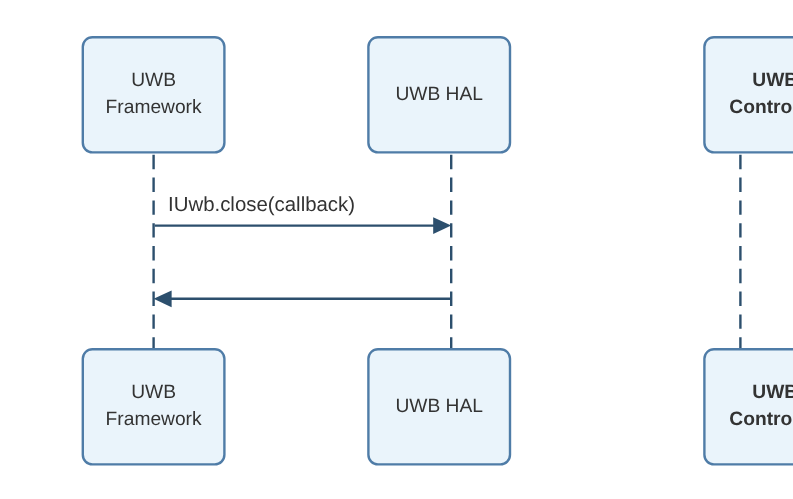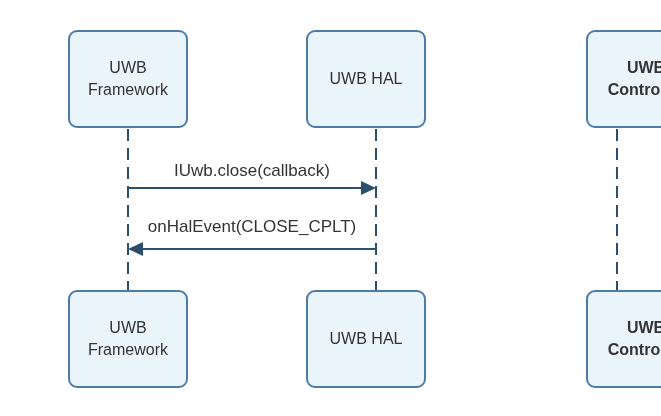--- a/index.html
+++ b/index.html
@@ -56,23 +56,23 @@
     font-size: 16px;
     line-height: 22px;
   }
   .row-top    { top: 30px; }
   .row-bottom { top: 290px; }
   .col-framework  { left: 24px; }
   .col-hal        { left: 262px; }
   .col-controller { left: 542px; font-weight: bold; }
   .msg-label {
     position: absolute;
-    left: 84px;
+    left: 96px;
     width: 248px;
-    text-align: center;
+    text-align: left;
     font-size: 17px;
     color: var(--text-color);
   }
   .msg-label-1 { top: 161px; }
   .msg-label-2 { top: 217px; }
 </style>
 </head>
 <body>
 
 <div class="diagram">
@@ -97,21 +97,20 @@
     <span>UWB Framework</span>
   </div>
   <div class="actor-box row-top col-hal">
     <span>UWB HAL</span>
   </div>
   <div class="actor-box row-top col-controller">
     <span>UWB Controller</span>
   </div>
 
   <div class="msg-label msg-label-1">IUwb.close(callback)</div>
-  <div class="msg-label msg-label-2">onHalEvent(CLOSE_CPLT)</div>
 
   <div class="actor-box row-bottom col-framework">
     <span>UWB Framework</span>
   </div>
   <div class="actor-box row-bottom col-hal">
     <span>UWB HAL</span>
   </div>
   <div class="actor-box row-bottom col-controller">
     <span>UWB Controller</span>
   </div>

